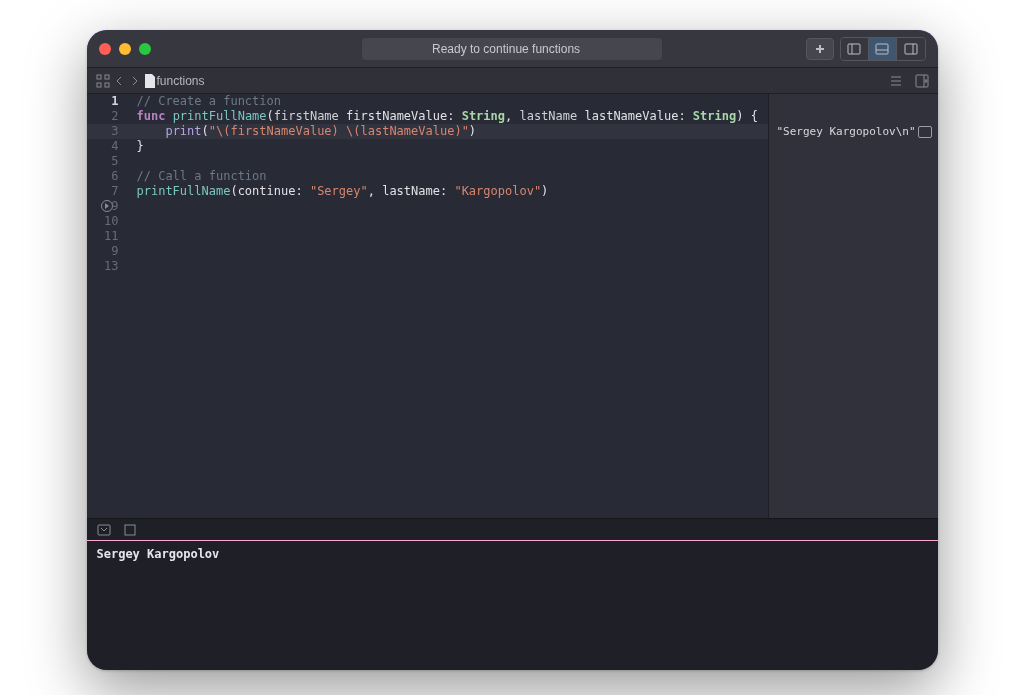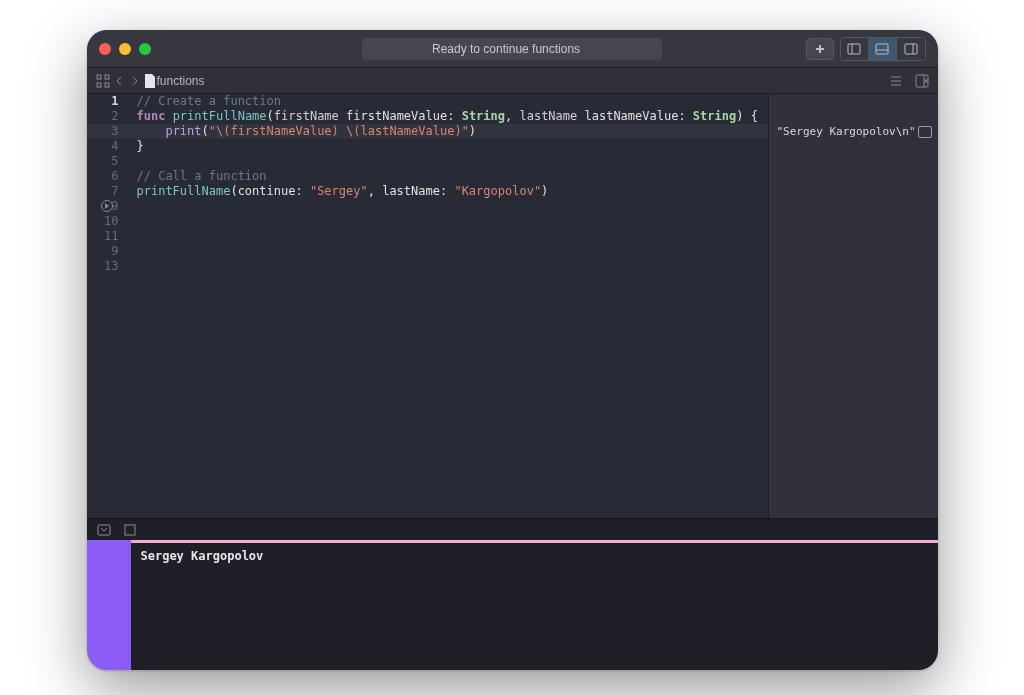--- a/index.html
+++ b/index.html
@@ -210,22 +210,21 @@
     .console-bar .cbtn { width:14px; height:14px; display:flex; align-items:center; justify-content:center;}
     .console-bar svg { stroke:#8a8b93; fill:none; }
     .console {
       height: 130px;
       background: #1f2027;
       color: #e6e6ea;
       font-family: Menlo, Monaco, Consolas, monospace;
       font-size: 12px;
       font-weight: 600;
       padding: 6px 10px;
-      border-top: 3px solid #f9a8d4;
-      margin-left: 44px;
+      border-top: 1px solid #f9a8d4;
     }
 
     .editor-and-results { flex:1; display:flex; min-height:0; }
   </style>
 </head>
 <body>
 
 <div class="window">
 
   <div class="titlebar">

